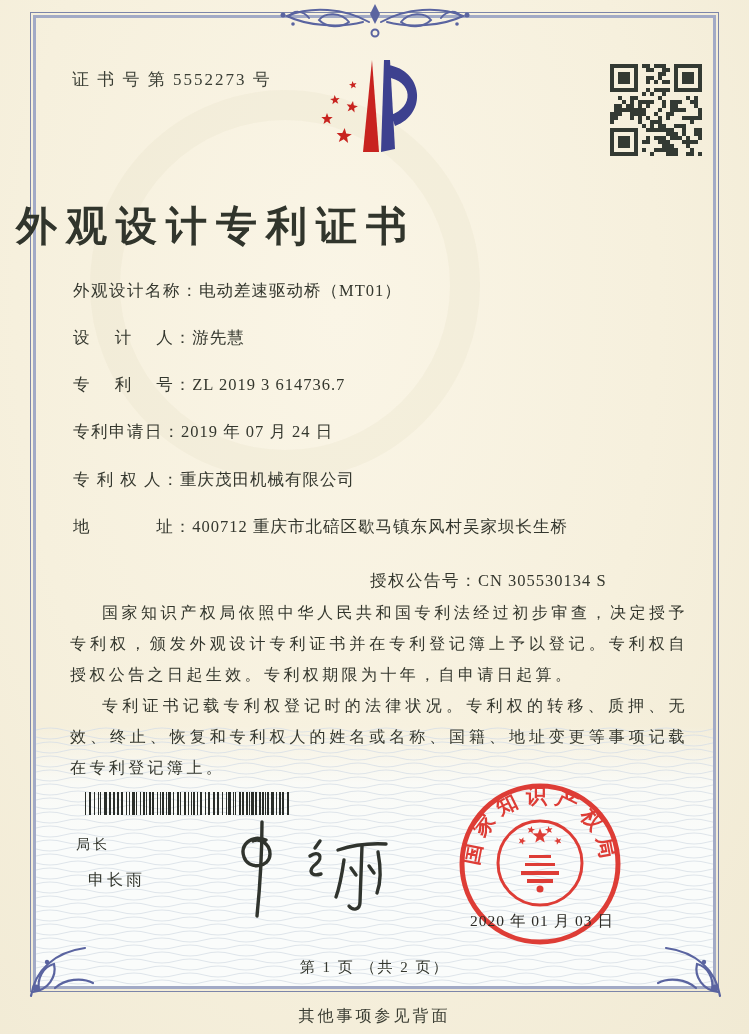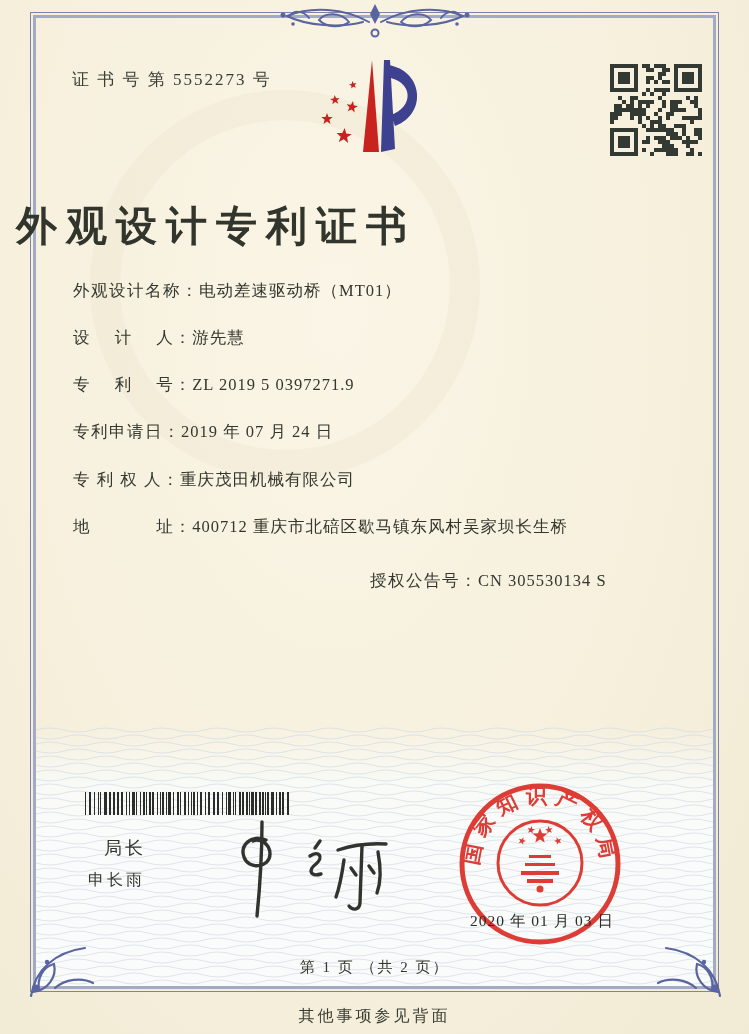--- a/index.html
+++ b/index.html
@@ -26,21 +26,21 @@
   .title{position:absolute;left:0;top:183px;width:100%;text-align:left;
          font-size:41px;font-weight:700;letter-spacing:9px;color:#31352c;margin:16px;}
   .row{position:absolute;left:73px;font-size:16.5px;color:#34372e;white-space:pre;letter-spacing:1px;}
   .row .lab{letter-spacing:1.5px;}
   .row .val{letter-spacing:1px;}
   .row2col .col2{position:absolute;left:297px;top:8px;white-space:pre;}
   .paras{position:absolute;left:70px;top:597px;width:618px;color:#34372e;}
   .paras p{margin:0;font-size:16px;line-height:31px;letter-spacing:3.4px;
            text-indent:2em;text-align:justify;}
   .barcode{position:absolute;left:85px;top:792px;}
-  .director-title{position:absolute;left:104px;top:836px;font-size:18px;letter-spacing:3px;color:#33362e;}
+  .director-title{position:absolute;left:76px;top:836px;font-size:14px;letter-spacing:3px;color:#33362e;}
   .director-name{position:absolute;left:88px;top:870px;font-size:16px;letter-spacing:3px;color:#33362e;}
   .signature{position:absolute;left:210px;top:816px;}
   .seal{position:absolute;left:455px;top:779px;opacity:.93;}
   .seal-date{position:absolute;left:462px;top:911px;width:160px;text-align:center;
              font-size:15.5px;letter-spacing:1px;color:#2c2b26;white-space:pre;}
   .page-ind{position:absolute;left:0;top:958px;width:100%;text-align:center;
             font-size:15px;letter-spacing:2px;color:#34372e;}
   .back-note{position:absolute;left:0;top:1006px;width:100%;text-align:center;
              font-size:16px;letter-spacing:3px;color:#3a3d33;}
   .ornament-top{position:absolute;left:249px;top:0px;}
@@ -321,28 +321,32 @@
       <rect x="64" y="88" width="4" height="4" fill="#333a33"></rect>
       <rect x="76" y="88" width="4" height="4" fill="#333a33"></rect>
       <rect x="80" y="88" width="4" height="4" fill="#333a33"></rect>
       <rect x="88" y="88" width="4" height="4" fill="#333a33"></rect>
     </svg>
 
   <h1 class="title">外观设计专利证书</h1>
 
   <div class="row" style="top:280px"><span class="lab">外观设计名称：</span><span class="val">电动差速驱动桥（MT01）</span></div>
   <div class="row" style="top:327px"><span class="lab">设　 计 　人：</span><span class="val">游先慧</span></div>
-  <div class="row" style="top:374px"><span class="lab">专 　利 　号：</span><span class="val">ZL 2019 5 0397271.9</span></div>
+  <div class="row" style="top:374px"><span class="lab">专 　利 　号：</span><span class="val">ZL 2019 3 614736.7</span></div>
   <div class="row" style="top:421px"><span class="lab">专利申请日：</span><span class="val">2019 年 07 月 24 日</span></div>
   <div class="row" style="top:469px"><span class="lab">专 利 权 人：</span><span class="val">重庆茂田机械有限公司</span></div>
   <div class="row" style="top:516px"><span class="lab">地　 　　 址：</span><span class="val">400712 重庆市北碚区歇马镇东风村吴家坝长生桥</span></div>
   <div class="row row2col" style="top:562px;right:60px">
     <span class="col2"><span class="lab">授权公告号：</span><span class="val">CN 305530134 S</span></span>
   </div>
 
+  <div class="paras">
+    <p>国家知识产权局依照中华人民共和国专利法经过初步审查，决定授予专利权，颁发外观设计专利证书并在专利登记簿上予以登记。专利权自授权公告之日起生效。专利权期限为十年，自申请日起算。</p>
+    <p>专利证书记载专利权登记时的法律状况。专利权的转移、质押、无效、终止、恢复和专利权人的姓名或名称、国籍、地址变更等事项记载在专利登记簿上。</p>
+  </div>
 
   <svg id="barcode" class="barcode" width="205" height="23">
       <rect x="0" y="0" width="1" height="23" fill="#2a2e2a"></rect>
       <rect x="4" y="0" width="2" height="23" fill="#2a2e2a"></rect>
       <rect x="9" y="0" width="1" height="23" fill="#2a2e2a"></rect>
       <rect x="13" y="0" width="1" height="23" fill="#2a2e2a"></rect>
       <rect x="15" y="0" width="1" height="23" fill="#2a2e2a"></rect>
       <rect x="19" y="0" width="3" height="23" fill="#2a2e2a"></rect>
       <rect x="24" y="0" width="2" height="23" fill="#2a2e2a"></rect>
       <rect x="28" y="0" width="2" height="23" fill="#2a2e2a"></rect>

